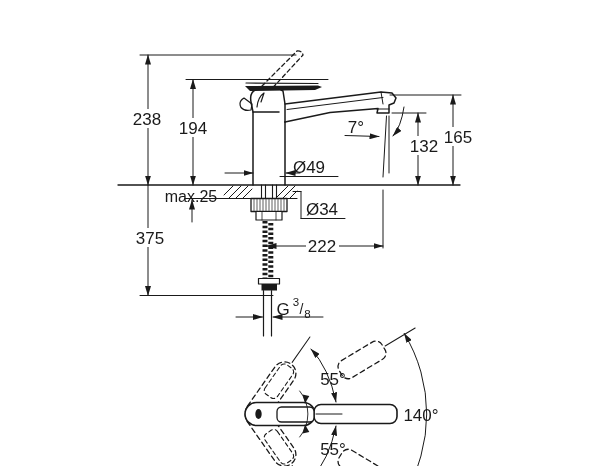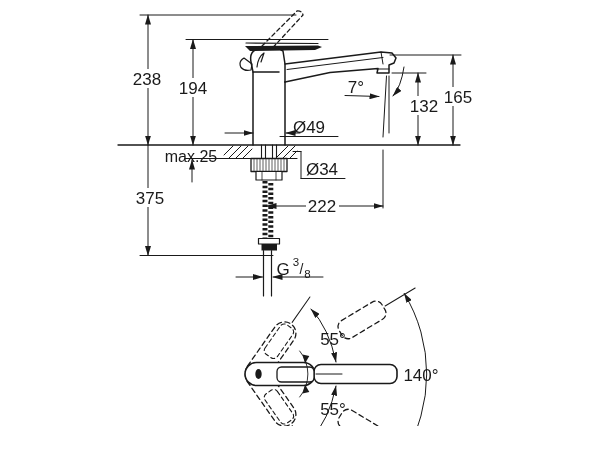--- a/index.html
+++ b/index.html
@@ -1,16 +1,16 @@
 <!DOCTYPE html>
 <html><head>
 <meta charset="utf-8">
 <style>
   html,body{margin:0;padding:0;background:#fff;}
-  .canvas{width:600px;height:426px;background:#fff;position:relative;overflow:hidden;}
+  .canvas{width:600px;height:426px;background:#fff;position:relative;overflow:hidden;margin-top:40px;}
   svg{display:block;}
   text{font-family:"Liberation Sans","DejaVu Sans",sans-serif;fill:#1a1a1a;}
   .dim-num{font-size:17px;}
   .dim-sm{font-size:16px;}
   .frac-sm{font-size:11.5px;}
   .frac-sl{font-size:14px;}
 </style>
 </head>
 <body>
 

